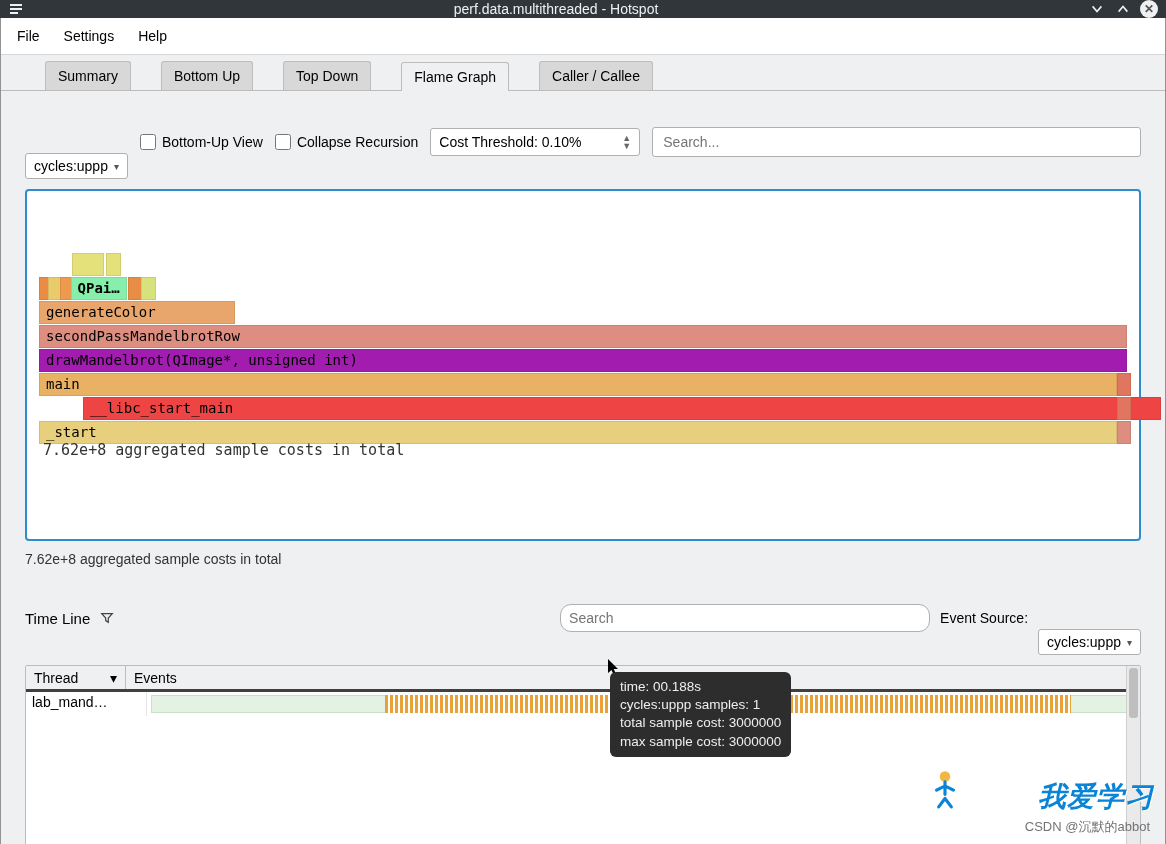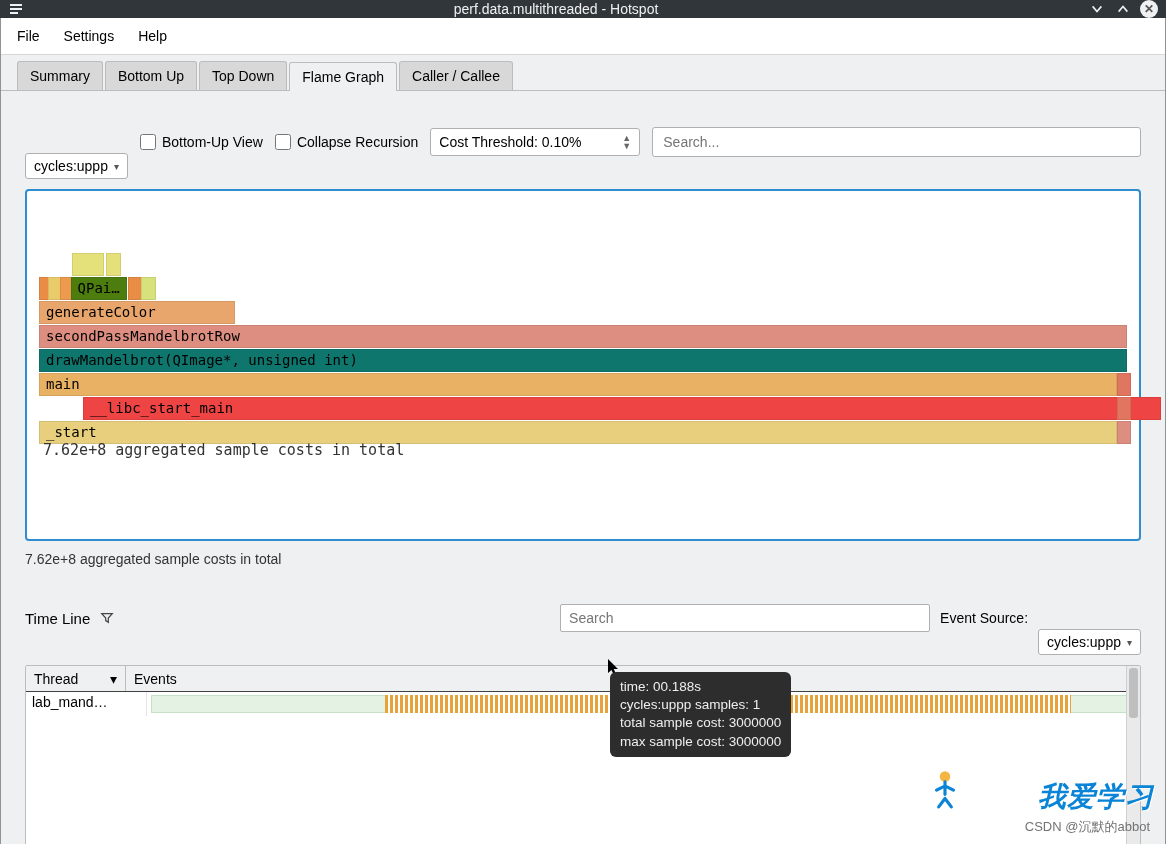--- a/index.html
+++ b/index.html
@@ -37,20 +37,21 @@
   .tabbar { display: flex; padding: 6px 16px 0 16px; background:#eff0f1; }
   .tab {
     padding: 6px 12px;
     background: #d8d8d8;
     border: 1px solid #bcbcbc;
     border-bottom: none;
     margin-right: 2px;
     cursor: pointer;
     font-size: 14px;
     border-radius: 3px 3px 0 0;
+    margin-left: 28px;
   }
   .tab.active { background: #eff0f1; position:relative; top:1px;}
   .main-panel { background:#eff0f1; border-top:1px solid #bcbcbc; padding: 14px 24px; display:flex; flex-direction:column; gap:10px; flex:1; min-height:0;}
   .toolbar-row { display:flex; align-items:center; gap:12px; }
   .combo {
     border:1px solid #b0b0b0; background:#fff; padding:4px 8px; border-radius:3px;
     display:flex; align-items:center; gap:6px; cursor:pointer;margin-top:48px;
   }
   .combo .chev { font-size:10px; color:#555; }
   .checkbox-label { display:flex; align-items:center; gap:6px; cursor:pointer;}
@@ -73,28 +74,28 @@
     cursor:pointer;
   }
   .flame-caption { position:absolute; left:16px; bottom:80px; font-family:"DejaVu Sans Mono", monospace; font-size:15px; color:#333;}
   .flame-total { font-size:14px; color:#333; }
 
   .timeline-header { display:flex; align-items:center; gap:10px; padding-top:4px;}
   .timeline-header .lbl { font-size:15px; }
   .filter-icon { width:14px; height:14px; display:inline-block; }
   .timeline-header .spacer { flex:1; }
   .timeline-search {
-    border:1px solid #b0b0b0; background:#fff; padding:5px 8px; border-radius:2px; width:370px;
+    border:1px solid #b0b0b0; background:#fff; padding:5px 8px; border-radius:11px; width:370px;
   }
   .timeline-search input{ border:none; outline:none; width:100%; font-size:14px; background:transparent;}
 
   .timeline-table {
     border:1px solid #bcbcbc; background:#fff; border-radius:2px; height:185px; position:relative; overflow:hidden;
   }
-  .tt-header { display:flex; border-bottom:1px solid #404040; background:#eff0f1; height:26px; align-items:center;}
+  .tt-header { display:flex; border-bottom:3px solid #404040; background:#eff0f1; height:26px; align-items:center;}
   .tt-col-thread { width:100px; padding:0 8px; border-right:1px solid #bcbcbc; display:flex; align-items:center; justify-content:space-between; cursor:pointer; height:100%;}
   .tt-col-events { flex:1; padding:0 8px; }
   .tt-row { display:flex; height:24px; align-items:stretch;}
   .tt-row .thread-cell { width:121px; padding:2px 6px; border-right:1px solid #e6e6e6; overflow:hidden; text-overflow:ellipsis; white-space:nowrap;}
   .tt-row .event-cell { flex:1; position:relative; padding:2px 4px;}
   .event-track { position:absolute; left:4px; right:4px; top:3px; bottom:3px; background:#e3f2e3; border:1px solid #c7e0c7;}
   .event-bars { position:absolute; left:24%; right:7%; top:3px; bottom:3px;
     background: repeating-linear-gradient(90deg,#e8a23a 0 3px,#fff 3px 5px);}
   .tt-scrollbar { position:absolute; right:0; top:0; bottom:0; width:14px; background:#eaeaea; border-left:1px solid #cfcfcf;}
   .tt-scrollbar .thumb { position:absolute; left:2px; right:2px; top:2px; height:50px; background:#bfbfbf; border-radius:3px;}
@@ -180,32 +181,32 @@
   <div class="flame-box">
     <div class="flame-stack" id="flame-stack">
           <div class="frow">
             <div class="fbar" style="left: 3%; width: 3%; background: rgb(228, 224, 122);"></div>
             <div class="fbar" style="left: 6.2%; width: 1.3%; background: rgb(228, 224, 122);"></div>
           </div>
           <div class="frow">
             <div class="fbar" style="left: 0%; width: 0.8%; background: rgb(232, 140, 70);"></div>
             <div class="fbar" style="left: 0.8%; width: 1.1%; background: rgb(234, 203, 108);"></div>
             <div class="fbar" style="left: 1.9%; width: 1%; background: rgb(237, 154, 78);"></div>
-            <div class="fbar" style="left: 2.9%; width: 5.2%; background: #4d7c0f;">QPai…</div>
+            <div class="fbar" style="left: 2.9%; width: 5.2%; background: #86efac; font-weight: bold;">QPai…</div>
             <div class="fbar" style="left: 8.2%; width: 1.2%; background: rgb(232, 140, 70);"></div>
             <div class="fbar" style="left: 9.4%; width: 1.4%; background: rgb(215, 226, 124);"></div>
           </div>
           <div class="frow">
             <div class="fbar" style="left: 0%; width: 18%; background: rgb(232, 166, 109);">generateColor</div>
           </div>
           <div class="frow">
             <div class="fbar" style="left: 0%; width: 100%; background: rgb(221, 142, 128);">secondPassMandelbrotRow</div>
           </div>
           <div class="frow">
-            <div class="fbar" style="left: 0%; width: 100%; background: #0f766e;">drawMandelbrot(QImage*, unsigned int)</div>
+            <div class="fbar" style="left: 0%; width: 100%; background: #a21caf;">drawMandelbrot(QImage*, unsigned int)</div>
           </div>
           <div class="frow">
             <div class="fbar" style="left: 0%; width: 99.1%; background: rgb(232, 177, 100);">main</div>
             <div class="fbar" style="left: 99.1%; width: 0.9%; background: rgb(224, 118, 95);"></div>
           </div>
           <div class="frow">
             <div class="fbar" style="left: 0%; width: 99.1%; background: #ef4444; margin-left: 44px;">__libc_start_main</div>
             <div class="fbar" style="left: 99.1%; width: 0.9%; background: rgb(224, 118, 95);"></div>
           </div>
           <div class="frow">

